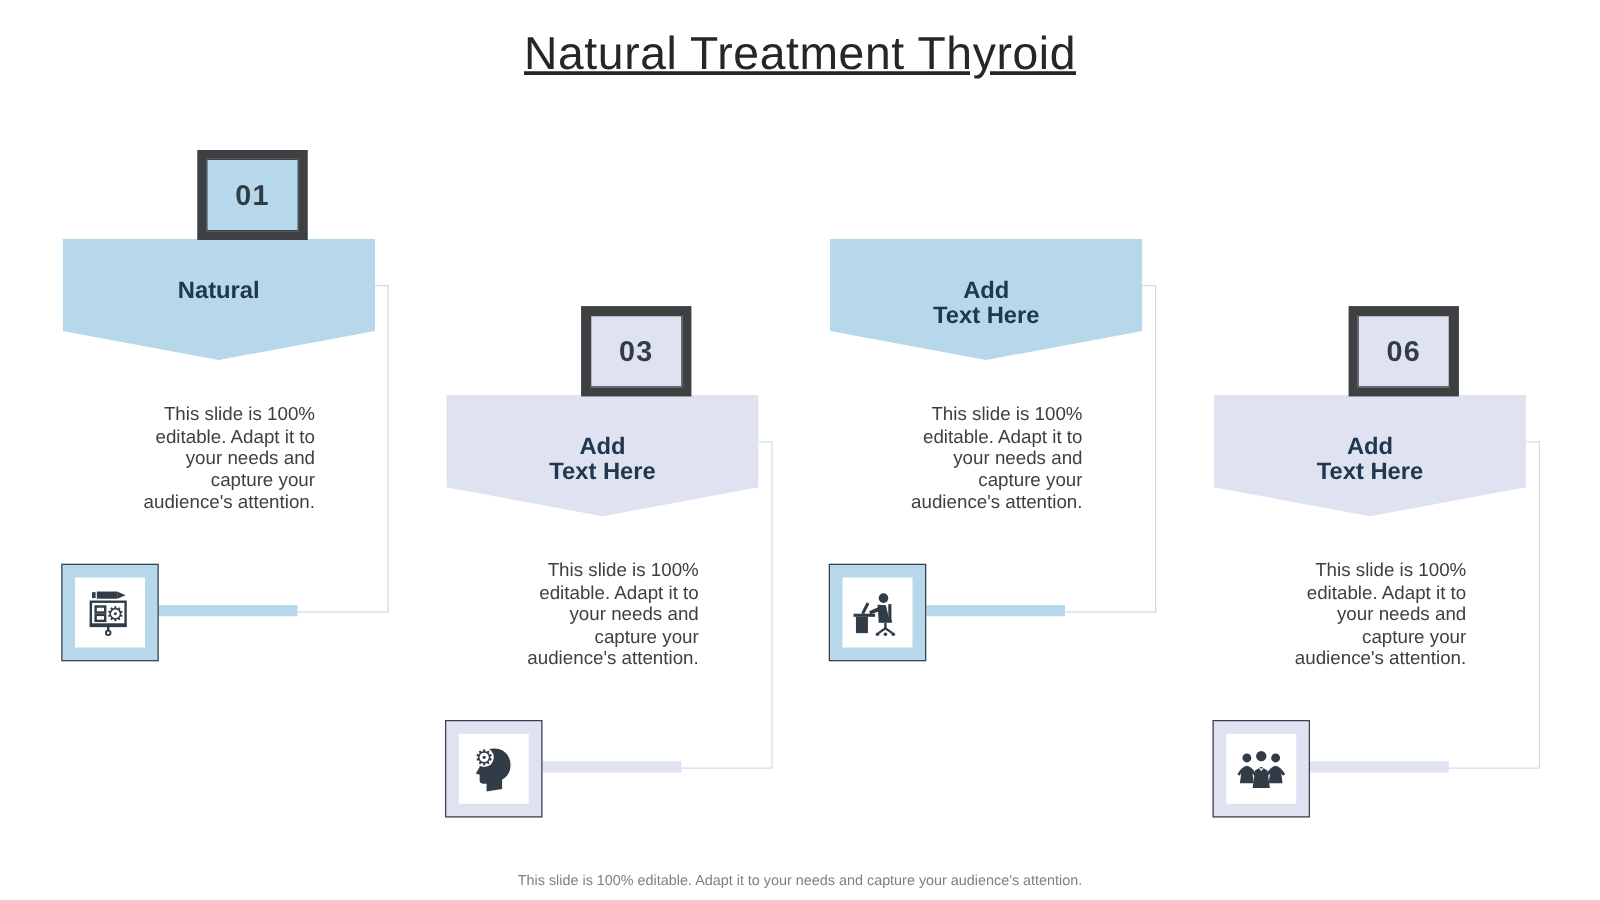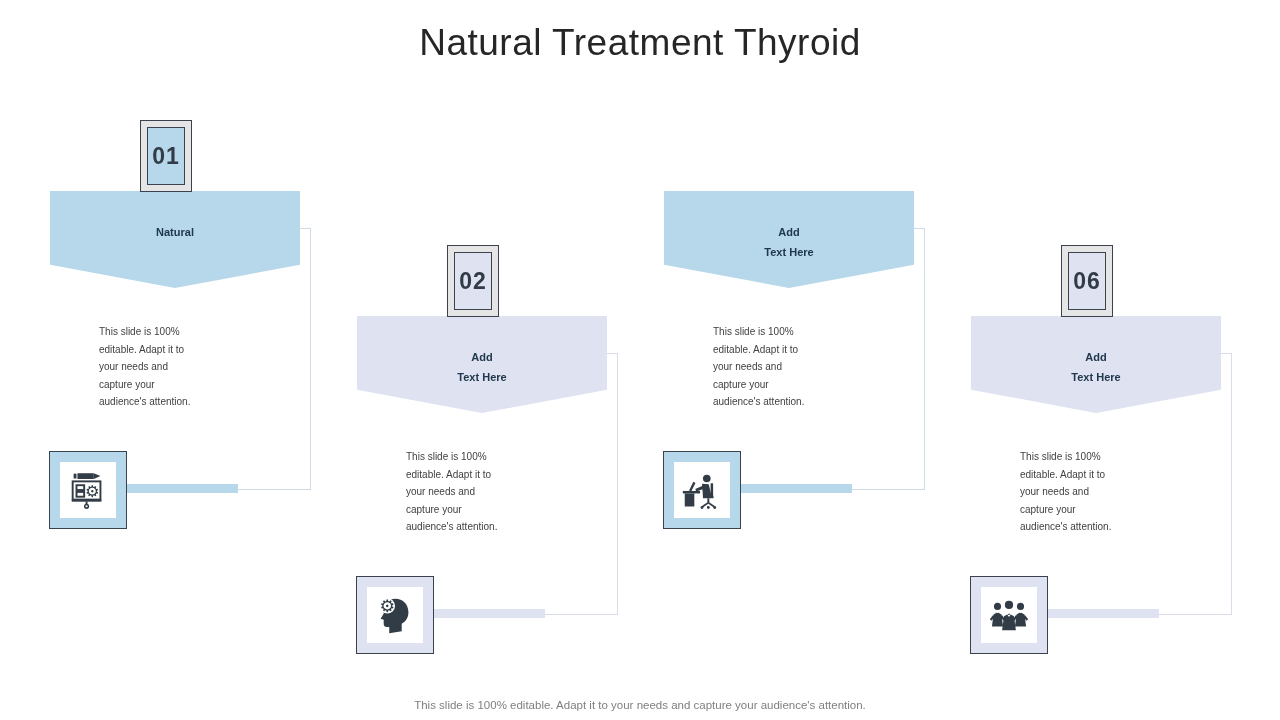--- a/index.html
+++ b/index.html
@@ -2,21 +2,21 @@
 <html><head>
 <meta charset="utf-8">
 <style>
   html,body{margin:0;padding:0;}
   body{
     width:1280px;height:720px;position:relative;overflow:hidden;
     background:#ffffff;font-family:"Liberation Sans", sans-serif;
   }
   .slide-title{
     position:absolute;top:20px;left:0;width:1280px;text-align:center;
-    font-size:37px;line-height:46px;color:#262626;letter-spacing:.5px;
+    font-size:37px;line-height:46px;color:#262626;letter-spacing:.5px;text-decoration:underline;
   }
   .column{position:absolute;width:266px;height:546px;}
   #col1{left:49px;top:120px;}
   #col2{left:356px;top:245px;}
   #col3{left:663px;top:120px;}
   #col4{left:970px;top:245px;}
 
   
   .blue{--fill:#b7d8ea;--line:#cfdbe5;}
   .lavender{--fill:#dee2f1;--line:#d9ddea;}
@@ -25,40 +25,40 @@
   .connector-v{
     position:absolute;left:251px;top:108px;width:10px;height:261px;
     border-top:1px solid var(--line);border-right:1px solid var(--line);
     z-index:0;
   }
   .connector-b{
     position:absolute;left:188px;top:369px;width:74px;height:1px;
     background:var(--line);z-index:0;
   }
   .number-outer{
-    position:absolute;left:91px;top:0;width:52px;height:72px;
-    background:#e5e5e5;border:1.5px solid #39424d;box-sizing:border-box;z-index:2;
+    position:absolute;left:109px;top:0;width:88px;height:72px;
+    background:#404040;border:1.5px solid #39424d;box-sizing:border-box;z-index:2;
   }
   .number-inner{
     position:absolute;left:6px;top:6px;right:6px;bottom:6px;
     background:var(--fill);border:1px solid #39424d;
     display:flex;align-items:center;justify-content:center;
     font-size:23px;font-weight:bold;color:#323c46;letter-spacing:1px;
   }
   .banner{
     position:absolute;left:1px;top:71px;width:250px;height:97px;
     background:var(--fill);
     clip-path:polygon(0 0,100% 0,100% 76%,50% 100%,0 76%);
     text-align:center;box-sizing:border-box;padding-top:32px;
-    font-weight:bold;font-size:11px;line-height:19.5px;color:#20374d;
+    font-weight:bold;font-size:19px;line-height:19.5px;color:#20374d;
     z-index:1;
   }
   .body-text{
     position:absolute;left:50px;top:203px;width:153px;
-    text-align:left;font-size:10px;line-height:17.5px;color:#3f3f3f;z-index:1;
+    text-align:right;font-size:15px;line-height:17.5px;color:#3f3f3f;z-index:1;
   }
   .icon-box{
     position:absolute;left:0;top:331px;width:78px;height:78px;
     background:var(--fill);border:1.5px solid #39424d;box-sizing:border-box;
     display:flex;align-items:center;justify-content:center;z-index:2;
   }
   .icon-inner{
     width:56px;height:56px;background:#ffffff;
     display:flex;align-items:center;justify-content:center;
   }
@@ -113,21 +113,21 @@
       </svg>
     </div>
   </div>
   <div class="bar"></div>
 </div>
 
 <div class="column lavender" id="col2">
   <div class="connector-v"></div>
   <div class="connector-b"></div>
   <div class="number-outer">
-    <div class="number-inner">02</div>
+    <div class="number-inner">03</div>
   </div>
   <div class="banner">
     <div>Add</div>
     <div>Text Here</div>
   </div>
   <div class="body-text">
     <div>This slide is 100%</div>
     <div>editable. Adapt it to</div>
     <div>your needs and</div>
     <div>capture your</div>

